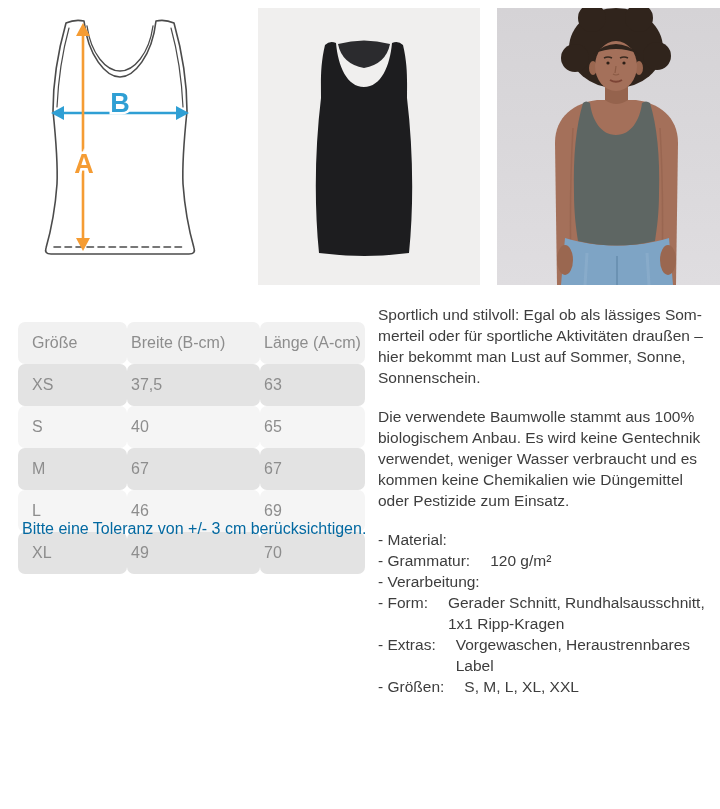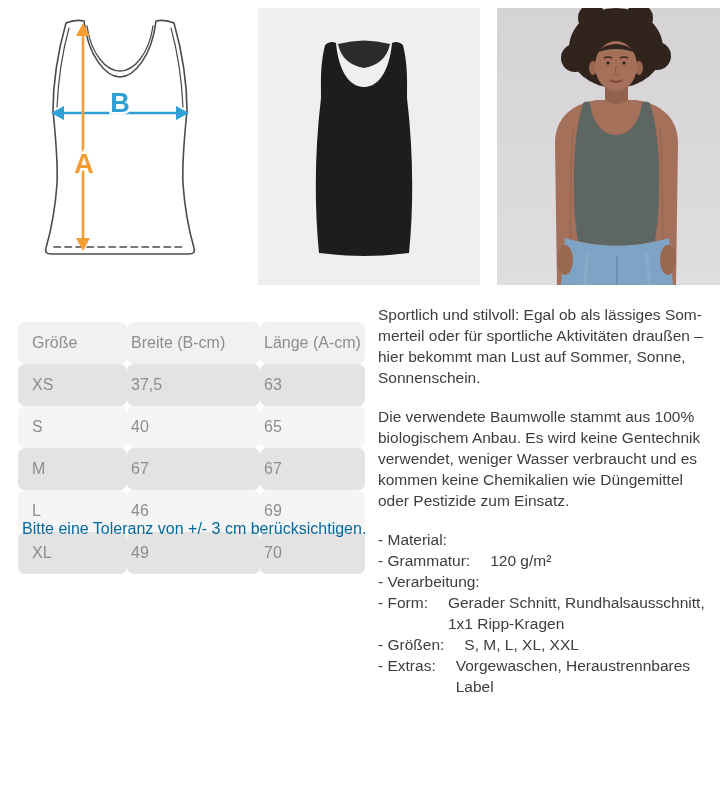--- a/index.html
+++ b/index.html
@@ -231,24 +231,24 @@
   <div class="hang spec">
     <span class="hang-label">- Verarbeitung:</span>
   </div>
 
   <div class="hang spec">
     <span class="hang-label">- Form:</span>
     <span class="hang-value">Gerader Schnitt, Rundhalsausschnitt, 1x1 Ripp-Kragen</span>
   </div>
 
   <div class="hang spec">
+    <span class="hang-label">- Extras:</span>
+    <span class="hang-value">Vorgewaschen, Heraustrennbares Label</span>
+  </div>
+
+  <div class="hang spec">
     <span class="hang-label">- Größen:</span>
     <span class="hang-value">S, M, L, XL, XXL</span>
   </div>
-
-  <div class="hang spec">
-    <span class="hang-label">- Extras:</span>
-    <span class="hang-value">Vorgewaschen, Heraustrennbares Label</span>
-  </div>
 </div>
   </div>
 
 </div>
 
 </body></html>

